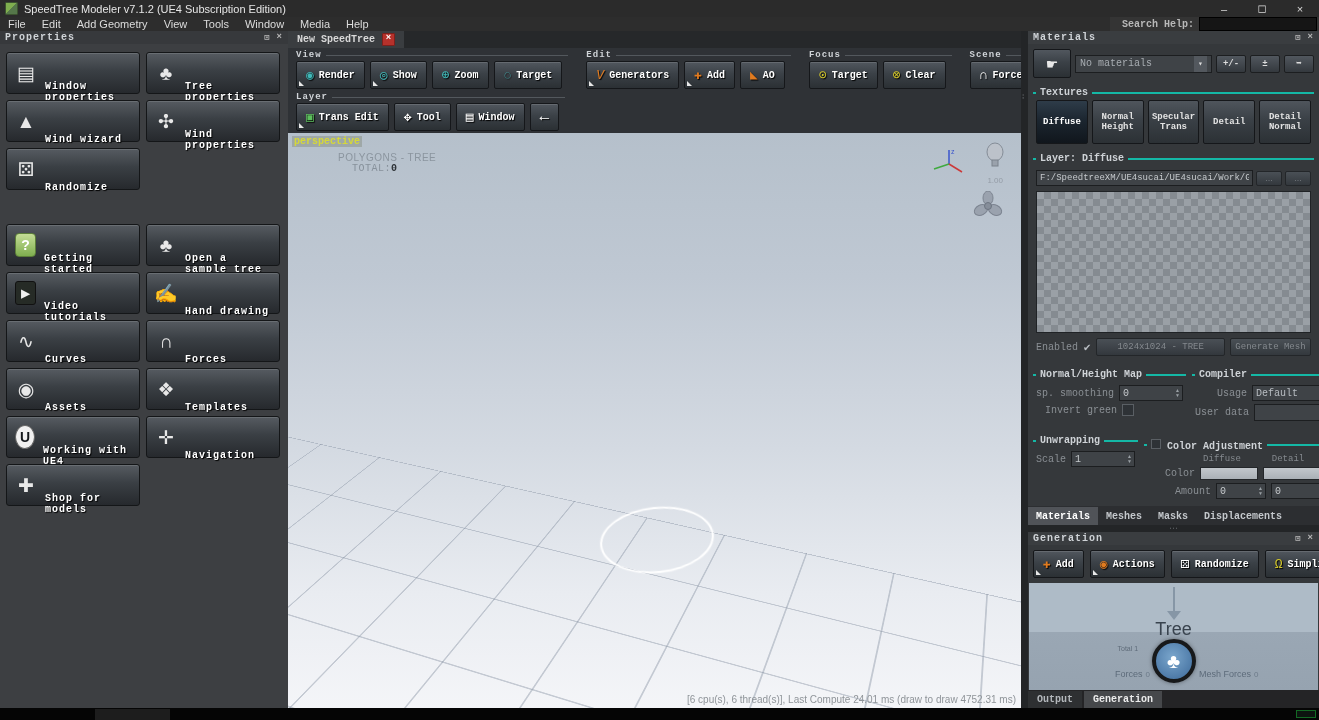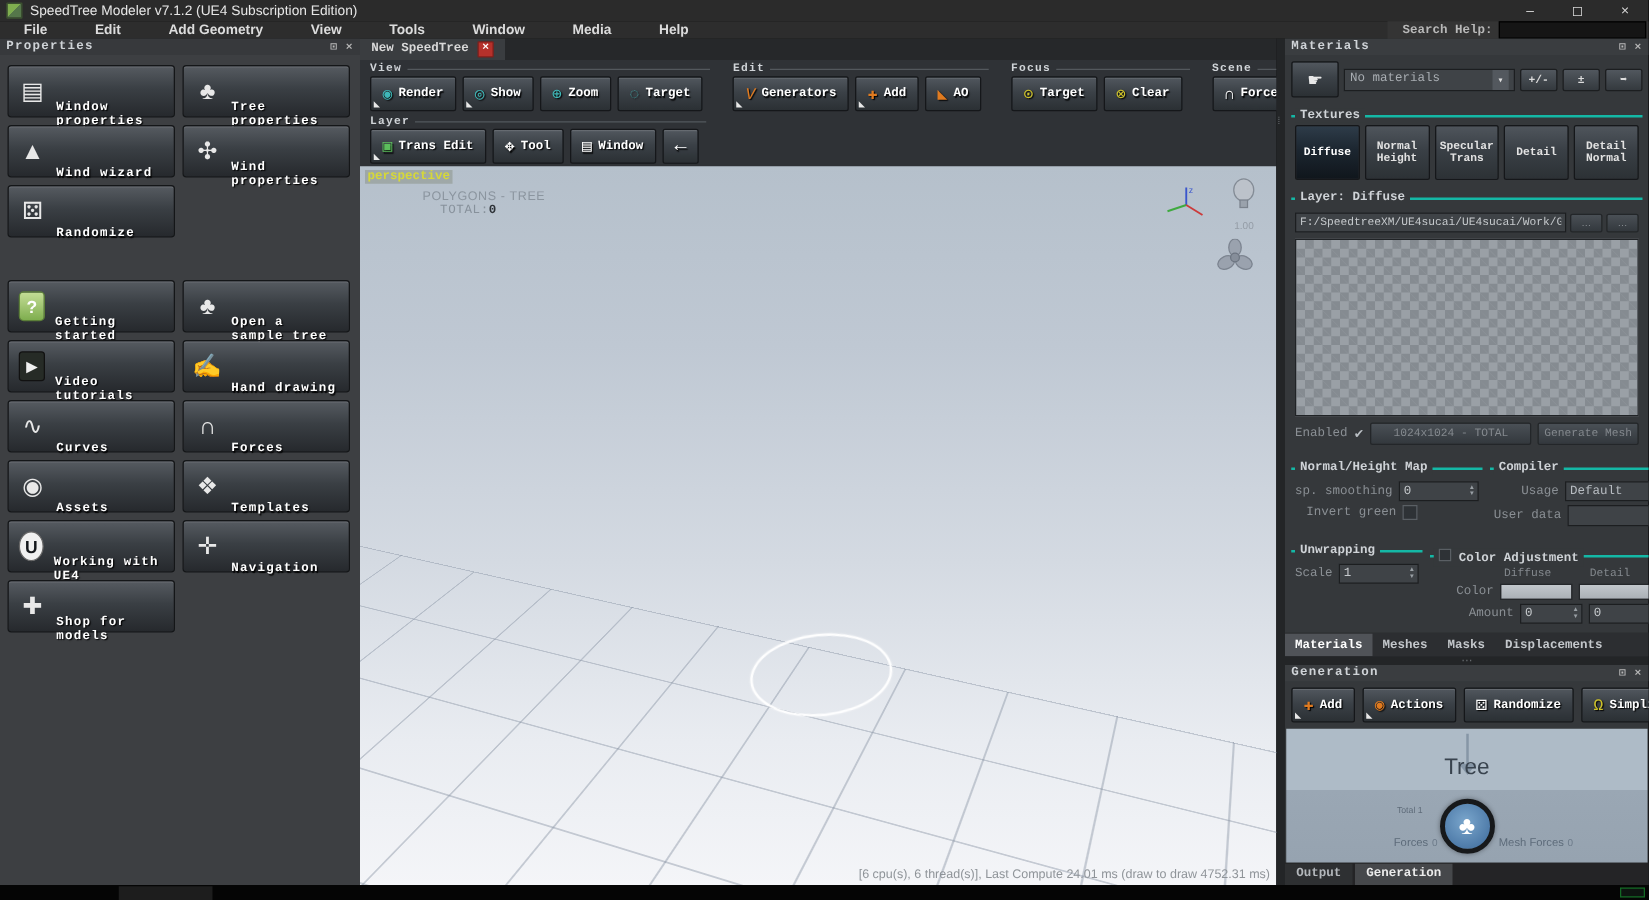--- a/index.html
+++ b/index.html
@@ -11,21 +11,21 @@
   .titlebar{position:absolute;top:0;left:0;right:0;height:17px;background:#2b2b2b;color:#e6e6e6;
             display:flex;align-items:center;font-size:11px;padding-left:5px;gap:6px;}
   .app-logo{width:11px;height:11px;background:linear-gradient(135deg,#7fae4f 50%,#55774a 50%);
             border:1px solid #3c5330;border-radius:1px;}
   .win-controls{margin-left:auto;display:flex;height:100%;}
   .win-btn{width:38px;display:flex;align-items:center;justify-content:center;color:#d8d8d8;font-size:11px;}
 
   
   .menubar{position:absolute;top:17px;left:0;right:0;height:14px;background:#2d2d2d;display:flex;
            align-items:center;font-size:11px;color:#dcdcdc;}
-  .menu-item{padding:0 19px;height:100%;display:flex;align-items:center;font-weight:bold;}
+  .menu-item{padding:0 8px;height:100%;display:flex;align-items:center;}
   .search-area{margin-left:auto;height:100%;display:flex;align-items:center;gap:5px;background:#343434;padding:0 2px 0 12px;}
   .search-label{color:#b8b8b8;font:bold 10px "Liberation Mono",monospace;}
   .search-input{width:112px;height:10px;background:#151515;border:1px solid #000;}
 
   
   .props{position:absolute;left:0;top:31px;width:288px;bottom:12px;background:#3d3f42;}
   .phead{height:13px;background:#37393c;display:flex;align-items:center;padding:0 5px;
          font:bold 10px "Liberation Mono",monospace;color:#cfd3d7;letter-spacing:1px;}
   .phead-icons{margin-left:auto;display:flex;gap:6px;color:#b8b8b8;font-size:9px;}
   .btn-grid{display:grid;grid-template-columns:134px 134px;gap:6px;padding:8px 6px 0;}
@@ -174,21 +174,21 @@
   .hsplit{height:7px;background:#232527;display:flex;align-items:center;justify-content:center;
           color:#6a6e72;font-size:9px;line-height:5px;flex:none;}
 
   
   .genbar{display:flex;align-items:center;gap:6px;padding:5px 5px 5px;flex:none;}
   .gen-graph{flex:1;margin:0 1px;position:relative;overflow:hidden;
              background:linear-gradient(180deg,#aebbc7 0%,#aebbc7 46%,#9aa7b4 46%,#96a3b0 100%);}
   .down-arrow{position:absolute;left:50%;top:4px;width:2px;height:24px;background:#8696a6;margin-left:-1px;}
   .down-arrow::after{content:"";position:absolute;left:-6px;top:24px;border:7px solid transparent;
              border-top:9px solid #8696a6;}
-  .tree-label{position:absolute;top:20px;left:0;right:0;text-align:center;color:#39434e;font-size:18px;}
+  .tree-label{position:absolute;top:36px;left:0;right:0;text-align:center;color:#39434e;font-size:18px;}
   .tree-node{position:absolute;left:50%;top:56px;margin-left:-22px;width:36px;height:36px;border-radius:50%;
              border:4px solid #17191b;background:radial-gradient(circle at 45% 40%,#7aa6cc,#3c699a);
              display:flex;align-items:center;justify-content:center;color:#fff;font-size:20px;
              box-shadow:0 0 4px rgba(0,0,0,.4);}
   .node-total{position:absolute;left:50%;top:62px;margin-left:-56px;color:#5f6c7a;font-size:7px;}
   .ghost{position:absolute;color:#5d6b7a;font-size:9px;}
   .ghost .gcount{color:#6d7b8a;margin-left:3px;font-size:8px;}
   .gen-tabs{height:18px;background:#242426;display:flex;align-items:flex-end;flex:none;}
   .gtab{height:17px;display:flex;align-items:center;padding:0 9px;font:bold 10px "Liberation Mono",monospace;
         color:#b4b8bc;background:#2e3032;margin-right:2px;}
@@ -497,21 +497,21 @@
       <span class="grp-label" data-name="layer-group-label">Layer: Diffuse</span>
       <div class="path-row">
         <input class="path-input" data-name="texture-path-input" value="F:/SpeedtreeXM/UE4sucai/UE4sucai/Work/Grass/122.png" style="">
         <div class="tiny-btn" data-name="browse-texture-button">…</div>
         <div class="tiny-btn" data-name="reload-texture-button">…</div>
       </div>
       <div class="tex-preview" data-name="texture-preview"></div>
       <div class="enabled-row">
         <span class="dim" data-name="enabled-label">Enabled</span>
         <span class="check" data-name="enabled-check-icon">✔</span>
-        <div class="wide-btn" data-name="texture-size-button" style="flex:1.6;">1024x1024 - TOTAL</div>
+        <div class="wide-btn" data-name="texture-size-button" style="flex:1.6;">1024x1024 - TREE</div>
         <div class="wide-btn" data-name="generate-mesh-button">Generate Mesh</div>
       </div>
     </div>
 
     <div class="two-col" style="padding:0 5px;">
       <div class="grp" style="margin:14px 0 0;" data-name="normal-height-map-group">
         <span class="grp-label" data-name="normal-height-map-label">Normal/Height Map</span>
         <div class="frow">
           <span class="flabel" data-name="sp-smoothing-label">sp. smoothing</span>
           <div class="spin" data-name="sp-smoothing-spinner">

